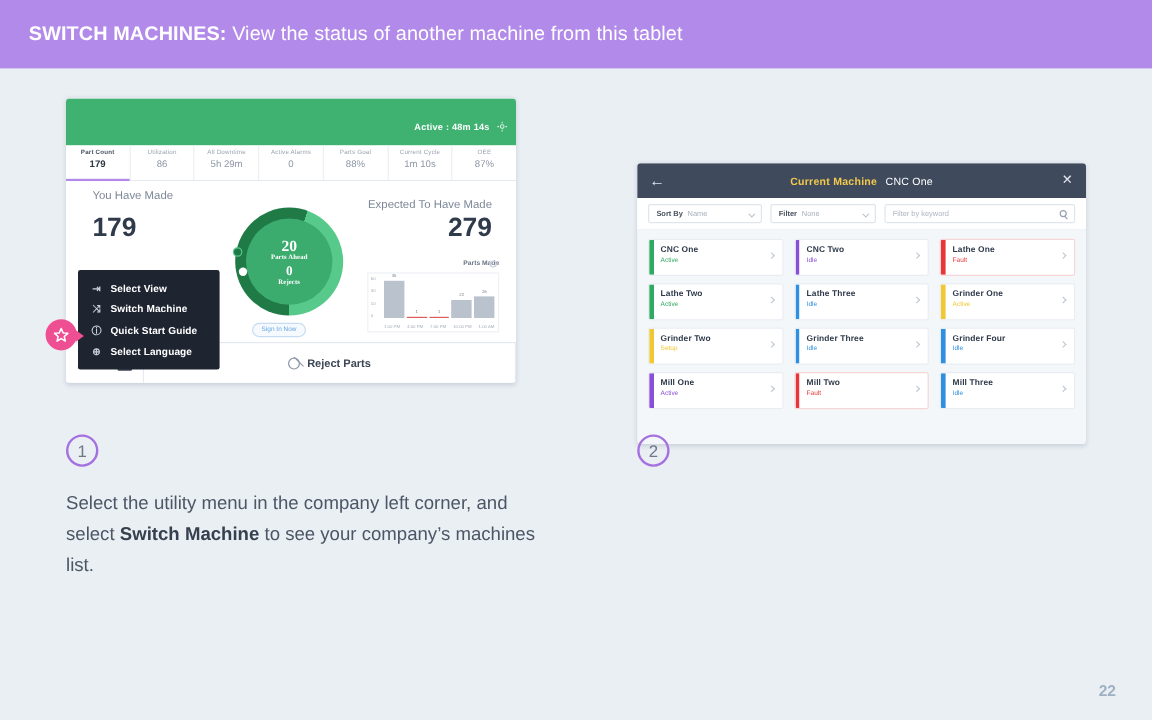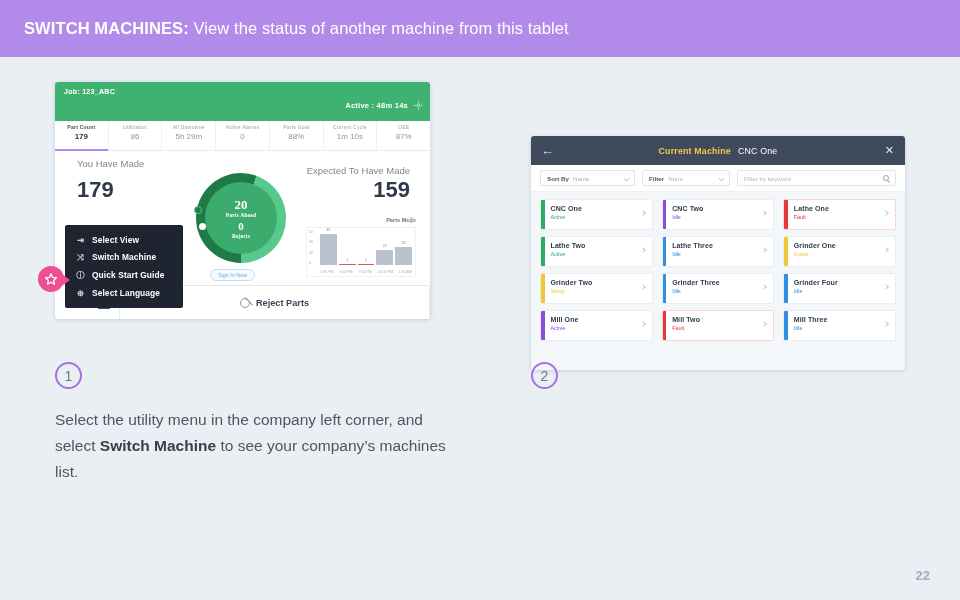--- a/index.html
+++ b/index.html
@@ -377,21 +377,20 @@
   <div class="banner-text">
     <b>SWITCH MACHINES:</b><span> View the status of another machine from this tablet</span>
   </div>
 </div>
 
 <div class="page">
 
   <div class="shot-left">
 
     <div class="dash-head">
-      <div class="job">Job: 123_ABC</div>
       <div class="active">Active : 48m 14s</div>
       <svg class="gear" viewBox="0 0 24 24" fill="#ffffff">
         <circle cx="12" cy="12" r="4" fill="none" stroke="#ffffff" stroke-width="2.5"></circle>
         <g stroke="#ffffff" stroke-width="2.5">
           <line x1="12" y1="1" x2="12" y2="5"></line>
             <line x1="12" y1="19" x2="12" y2="23"></line>
           <line x1="1" y1="12" x2="5" y2="12"></line>
             <line x1="19" y1="12" x2="23" y2="12"></line>
         </g>
       </svg>
@@ -425,21 +424,21 @@
         <div class="kpi">
           <div class="k-label">OEE</div>
           <div class="k-value">87%</div>
         </div>
       </div>
 
     <div class="dash-body">
       <div class="made-label">You Have Made</div>
       <div class="made-value">179</div>
       <div class="exp-label">Expected To Have Made</div>
-      <div class="exp-value">159</div>
+      <div class="exp-value">279</div>
 
       <div class="donut">
         <div class="donut-inner">
           <div class="big">20</div>
           <div class="cap">Parts Ahead</div>
           <div class="big2">0</div>
           <div class="cap">Rejects</div>
         </div>
       </div>
       <div class="dot-dark"></div>

